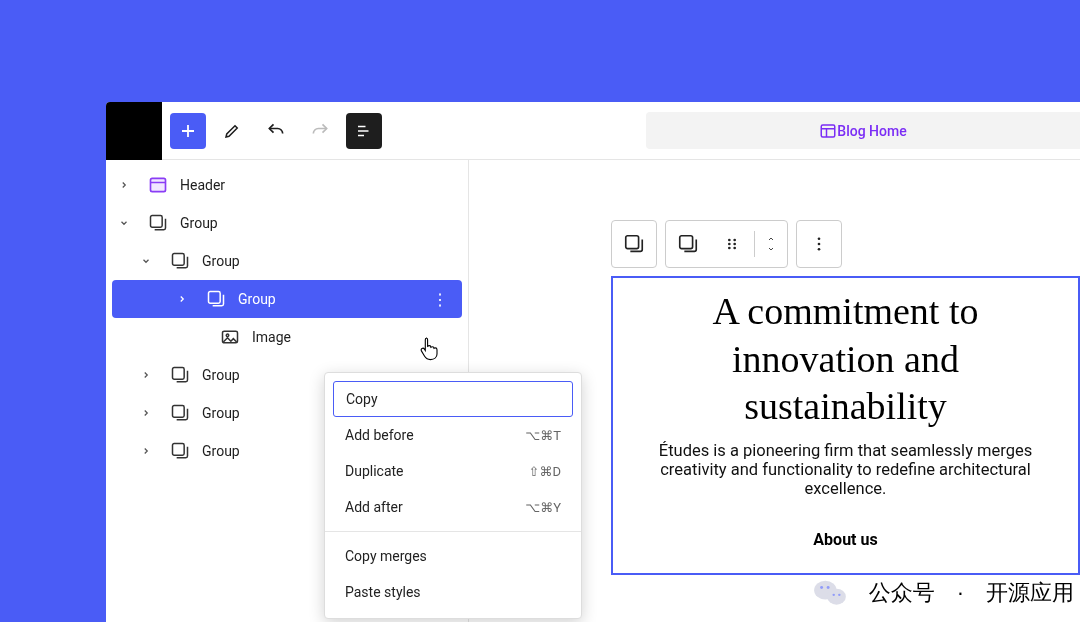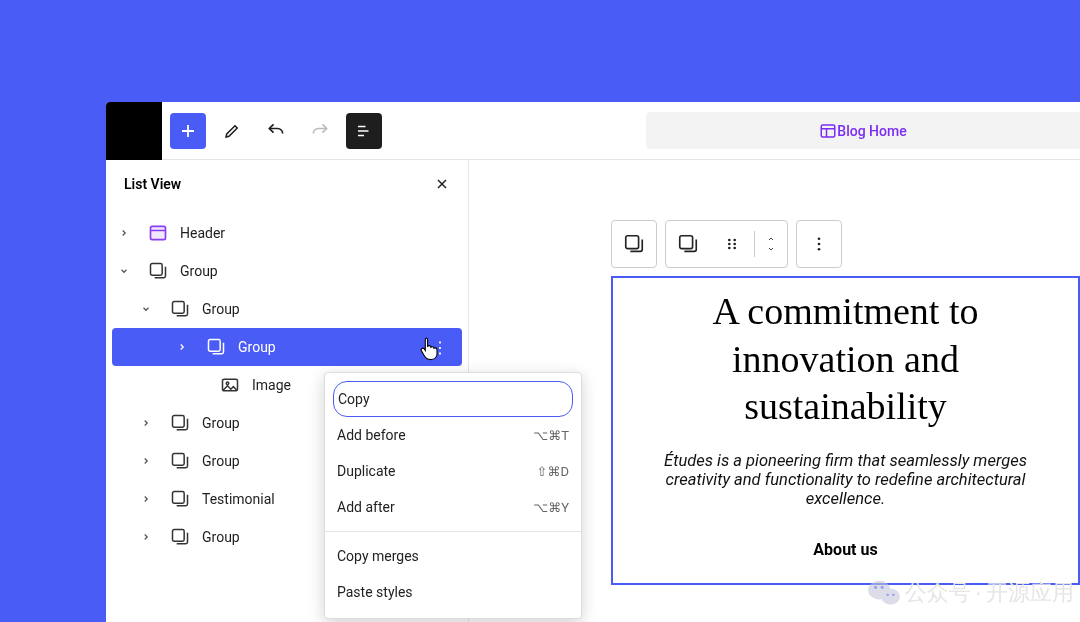--- a/index.html
+++ b/index.html
@@ -81,21 +81,21 @@
     left: 218px; top: 270px;
     width: 258px;
     background:#fff;
     border:1px solid #ddd;
     border-radius:4px;
     box-shadow: 0 4px 16px rgba(0,0,0,0.18);
     padding: 8px;
     z-index: 50;
     font-size:14px;
   }
-  .cm-item { display:flex; justify-content:space-between; align-items:center; height:36px; padding:0 4px; color:#222; border-radius:14px; }
+  .cm-item { display:flex; justify-content:space-between; align-items:center; height:36px; padding:0 12px; color:#222; border-radius:3px; }
   .cm-item.focus { border:1.5px solid #4a5cf6; }
   .cm-kbd { color:#666; font-size:13px; letter-spacing:0; }
   .cm-sep { height:1px; background:#e5e5e5; margin:6px -8px; }
   .canvas {
     flex:1; padding: 22px 0 0 44px; position:relative; overflow:hidden;
   }
   .site-head { display:flex; align-items:center; justify-content:space-between; font-size:17px; font-weight:700; padding-right: 0; }
   .site-nav { display:flex; gap:22px; font-weight:500; font-size:16px; padding-right: 2px; }
   .block-toolbar {
     display:flex; gap:8px; margin-top: 38px; margin-left: 98px;
@@ -108,32 +108,32 @@
     border: 2px solid #4a5cf6;
     padding: 10px 30px 24px 30px;
     text-align:center;
   }
   .hero h1 {
     font-family: Georgia, "Times New Roman", serif;
     font-weight:400;
     font-size: 38px;
     line-height:1.25;
   }
-  .hero p { margin-top: 20px; font-size: 16.5px; color:#111;font-style:italic; }
+  .hero p { margin-top: 10px; font-size: 16.5px; color:#111; }
   .hero .cta { margin-top: 32px; font-weight:700; font-size:16px; }
   .cursor-hand {
     position:absolute; left:312px; top:233px;
     width:24px; height:26px;
     z-index:60;
     pointer-events:none;
   }
   .watermark {
     position:absolute; right:6px; bottom:14px;
-    display:flex; align-items:center; gap:4px;
-    color: #e5e5e5;
+    display:flex; align-items:center; gap:22px;
+    color: #000000;
     font-size: 22px;
     z-index: 40;
     font-family: "PingFang SC","Microsoft YaHei",sans-serif;
   }
   .watermark svg { opacity: 0.6; }
   svg { display:block; }
   .icon-header-mini { width:20px; height:20px; }
 </style>
 </head>
 <body>
@@ -175,28 +175,20 @@
           <rect x="3" y="4" width="18" height="16" rx="2"></rect>
           <path d="M3 9h18M10 9v11"></path>
         </svg>
       <span>Blog Home</span>
     </div>
   </div>
 
   <div class="main">
 
     <div class="sidebar">
-      <div class="sidebar-head">
-        <span>List View</span>
-        <span>
-          <svg width="16" height="16" viewBox="0 0 24 24" fill="none" stroke="#222" stroke-width="2.2">
-              <path d="M6 6l12 12M18 6L6 18"></path>
-            </svg>
-        </span>
-      </div>
       <div class="tree" id="tree">
           <div class="row indent-0">
             <span class="chev">
               <svg width="10" height="10" viewBox="0 0 24 24" fill="none" stroke="currentColor" stroke-width="3">
                 <path d="M9 6l6 6-6 6"></path>
               </svg>
             </span>
             <span class="ico">
               <svg class="icon-header-mini" viewBox="0 0 24 24" fill="none" stroke="#8a3df5" stroke-width="2">
                 <rect x="3" y="4" width="18" height="16" rx="2" fill="#f1e7ff"></rect>
@@ -279,34 +271,20 @@
                 <path d="M9 6l6 6-6 6"></path>
               </svg>
             </span>
             <span class="ico">
               <svg width="20" height="20" viewBox="0 0 24 24" fill="none" stroke="currentColor" stroke-width="1.8">
                 <rect x="3" y="3" width="14" height="14" rx="2"></rect>
                 <path d="M8 20h11a2 2 0 002-2V7"></path>
               </svg>
             </span>
             <span class="label">Group</span>
-          </div>
-          <div class="row indent-1">
-            <span class="chev">
-              <svg width="10" height="10" viewBox="0 0 24 24" fill="none" stroke="currentColor" stroke-width="3">
-                <path d="M9 6l6 6-6 6"></path>
-              </svg>
-            </span>
-            <span class="ico">
-              <svg width="20" height="20" viewBox="0 0 24 24" fill="none" stroke="currentColor" stroke-width="1.8">
-                <rect x="3" y="3" width="14" height="14" rx="2"></rect>
-                <path d="M8 20h11a2 2 0 002-2V7"></path>
-              </svg>
-            </span>
-            <span class="label">Testimonial</span>
           </div>
           <div class="row indent-1">
             <span class="chev">
               <svg width="10" height="10" viewBox="0 0 24 24" fill="none" stroke="currentColor" stroke-width="3">
                 <path d="M9 6l6 6-6 6"></path>
               </svg>
             </span>
             <span class="ico">
               <svg width="20" height="20" viewBox="0 0 24 24" fill="none" stroke="currentColor" stroke-width="1.8">
                 <rect x="3" y="3" width="14" height="14" rx="2"></rect>

